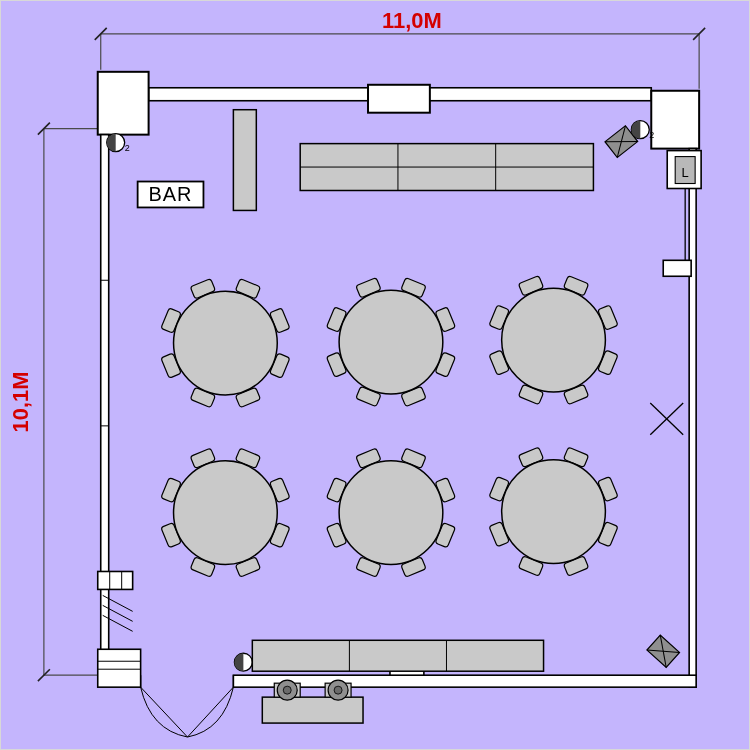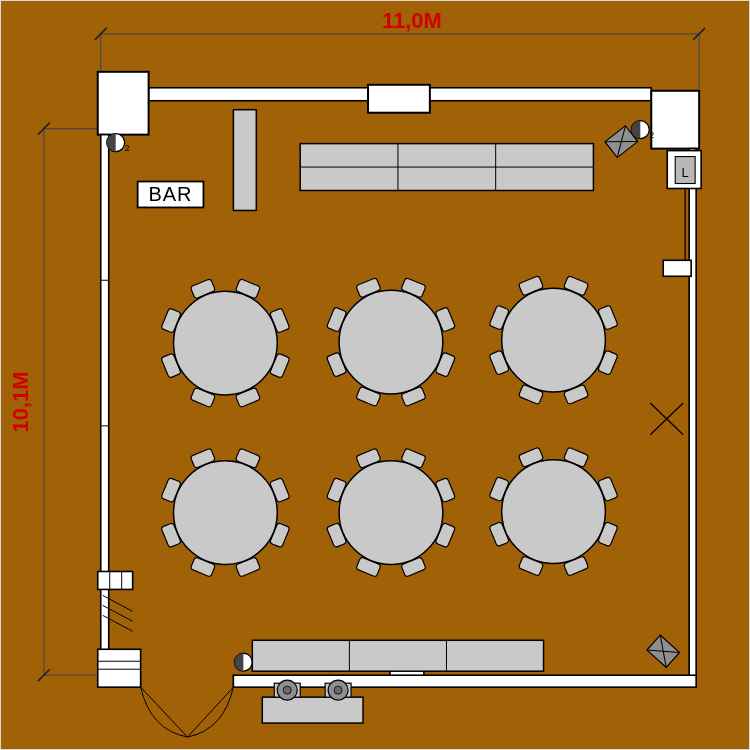--- a/index.html
+++ b/index.html
@@ -1,18 +1,18 @@
 <!DOCTYPE html>
 <html style="--dim-color: #d40000; --furn-fill: #c9c9c9; --speaker-fill: #8f8f8f; --wall-stroke: #000000;"><head>
 <meta charset="utf-8">
 <style>
   html,body{margin:0;padding:0;background:#ffffff;}
   .page{
     width:750px;height:750px;box-sizing:border-box;
-    border:1px solid #d8d8d8;background:#a16207;
+    border:1px solid #d8d8d8;background:#c4b5fd;
     font-family:"Liberation Sans",sans-serif;
   }
   svg{display:block;width:100%;height:100%;}
   .wall{fill:#ffffff;stroke:var(--wall-stroke,#000);stroke-width:1.6;}
   .wall-thick{stroke-width:2;}
   .ln{stroke:var(--wall-stroke,#000);stroke-width:1.3;fill:none;}
   .thin{stroke:var(--wall-stroke,#000);stroke-width:1;fill:none;}
   .furn{fill:var(--furn-fill,#c9c9c9);stroke:var(--wall-stroke,#000);stroke-width:1.2;}
   .furn-heavy{stroke-width:1.5;}
   .speaker{fill:var(--speaker-fill,#8f8f8f);stroke:var(--wall-stroke,#000);stroke-width:1.2;}

